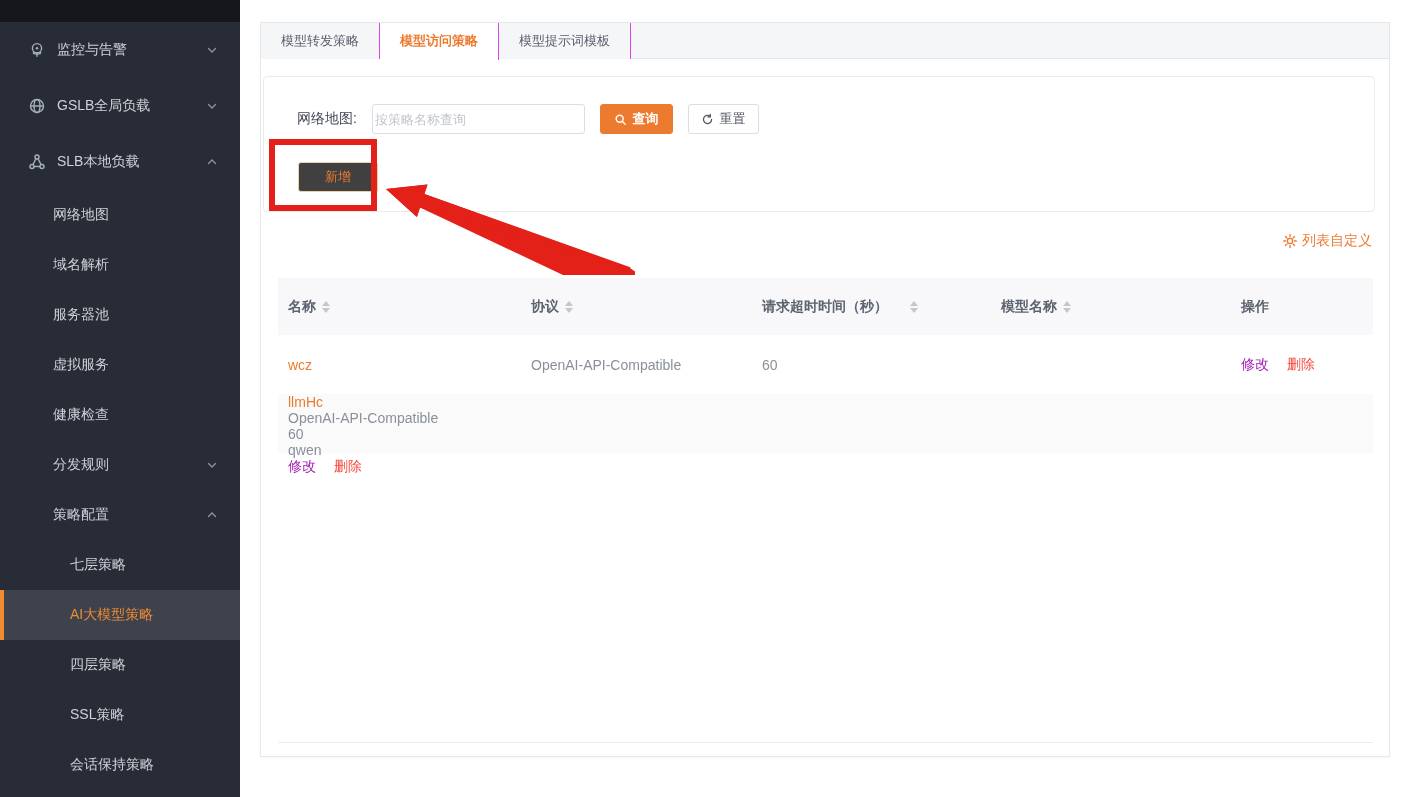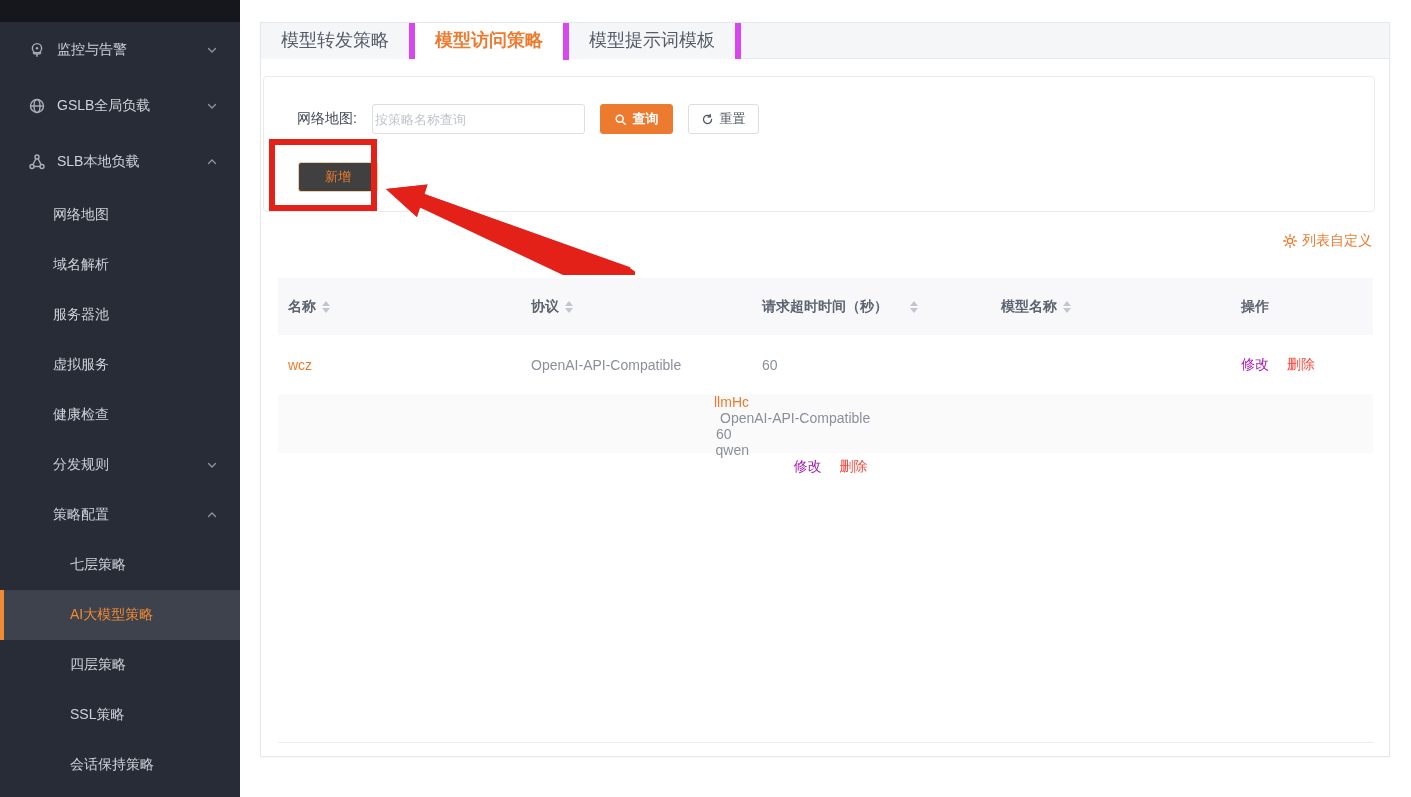--- a/index.html
+++ b/index.html
@@ -21,22 +21,22 @@
   .sb-chev { margin-left:auto; display:inline-flex; color:#8b919d; }
   .sb-chev svg { width:12px; height:12px; }
   .sb-item.active { background:#3d424d; color:#f08a33; }
   .sb-item.active::before { content:""; position:absolute; left:0; top:0;
     bottom:0; width:4px; background:#f08a33; }
 
   
   .panel { position:absolute; left:260px; top:22px; width:1130px; height:735px;
     background:#ffffff; border:1px solid #e7e8eb; box-shadow:0 1px 3px rgba(0,0,0,.04); }
   .tabbar { display:flex; height:36px; background:#f5f6f8; border-bottom:1px solid #e6e7ea; }
-  .tab { height:36px; line-height:35px; padding:0 20px; font-size:18px;
-    color:#565d69; background:#f5f6f8; border-right:6px solid #d946ef; cursor:pointer; }
+  .tab { height:36px; line-height:35px; padding:0 20px; font-size:13px;
+    color:#565d69; background:#f5f6f8; border-right:1px solid #d946ef; cursor:pointer; }
   .tab.active { background:#ffffff; color:#ED7B2F; font-weight:bold;
     height:37px; margin-bottom:-1px; }
 
   
   .filter-card { position:absolute; left:2px; right:14px; top:53px; height:136px;
     background:#fff; border:1px solid #e9ebee; border-radius:4px; }
   .filter-row { position:absolute; left:33px; top:27px; height:30px;
     display:flex; align-items:center; }
   .filter-label { color:#424957; margin-right:15px; }
   .filter-input { width:213px; height:30px; border:1px solid #dcdee2; border-radius:3px;
@@ -59,21 +59,21 @@
     display:inline-flex; align-items:center; color:#ED7B2F; cursor:pointer; }
   .customize svg { width:14px; height:14px; margin-right:5px; }
 
   
   .table { position:absolute; left:17px; right:16px; top:255px; }
   .thead { display:flex; align-items:center; height:57px; background:#f8f8fa;
     color:#5d московf; color:#5d6470; font-weight:bold; }
   .th, .td { padding-left:10px; display:flex; align-items:center; }
   .c0 { width:243px; } .c1 { width:231px; } .c2 { width:239px;gap:16px; }
   .c3 { width:240px; } .c4 { flex:1; }
-  .trow { display:flex; align-items:center; height:59px; color:#8a909a; background:#fff; }
+  .trow { display:flex; height:59px; color:#8a909a; background:#fff; }
   .trow.striped { background:#fafafa;flex-direction:column; }
   .cell-link { color:#ED7B2F; cursor:pointer; }
   .sort { display:inline-flex; flex-direction:column; margin-left:6px; gap:2px; }
   .caret-up { width:0; height:0; border-left:4px solid transparent;
     border-right:4px solid transparent; border-bottom:5px solid #c2c6cf; }
   .caret-down { width:0; height:0; border-left:4px solid transparent;
     border-right:4px solid transparent; border-top:5px solid #c2c6cf; }
   .act-edit { color:#a21caf; margin-right:18px; cursor:pointer; }
   .act-del { color:#F4483C; cursor:pointer; }
 

